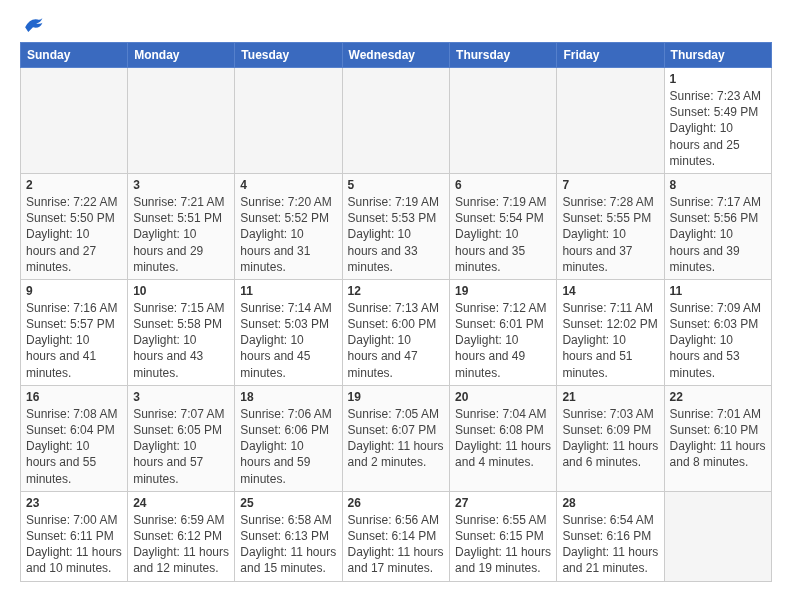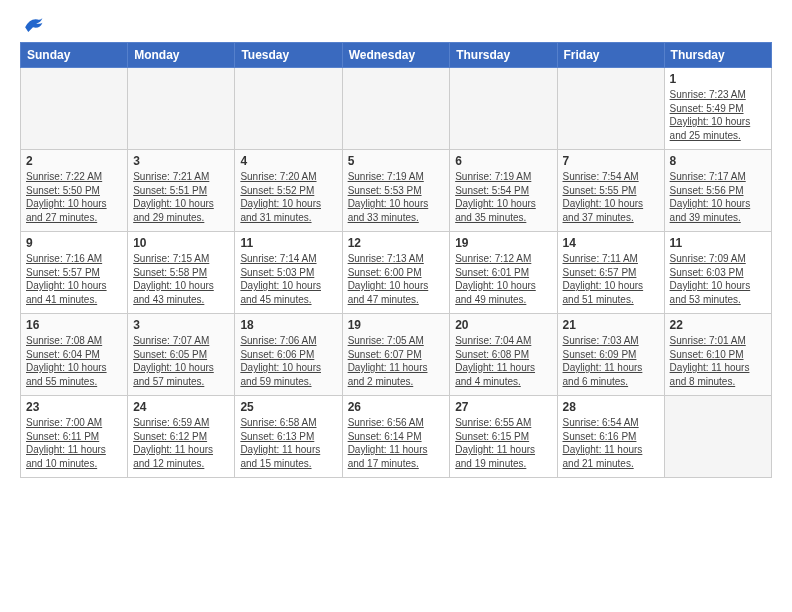--- a/index.html
+++ b/index.html
@@ -83,24 +83,23 @@
     .calendar td.empty {
       background: #f5f5f5;
     }
     .day-num {
       font-size: 12px;
       font-weight: bold;
       color: #333;
       margin-bottom: 2px;
     }
     .day-info {
-      font-size: 10px;
+      font-size: 12px;
       color: #444;
       line-height: 1.35;
-      text-decoration: underline;
     }
     .calendar tr:nth-child(even) td {
       background: #fafafa;
     }
     .calendar tr:nth-child(even) td.empty {
       background: #f0f0f0;
     }
   </style>
 </head>
 <body>
@@ -175,21 +174,21 @@
 Daylight: 10 hours and 33 minutes.</div>
           </td>
           <td>
             <div class="day-num">6</div>
             <div class="day-info">Sunrise: 7:19 AM
 Sunset: 5:54 PM
 Daylight: 10 hours and 35 minutes.</div>
           </td>
           <td>
             <div class="day-num">7</div>
-            <div class="day-info">Sunrise: 7:54 AM
+            <div class="day-info">Sunrise: 7:28 AM
 Sunset: 5:55 PM
 Daylight: 10 hours and 37 minutes.</div>
           </td>
           <td>
             <div class="day-num">8</div>
             <div class="day-info">Sunrise: 7:17 AM
 Sunset: 5:56 PM
 Daylight: 10 hours and 39 minutes.</div>
           </td>
         </tr>
@@ -220,21 +219,21 @@
           </td>
           <td>
             <div class="day-num">19</div>
             <div class="day-info">Sunrise: 7:12 AM
 Sunset: 6:01 PM
 Daylight: 10 hours and 49 minutes.</div>
           </td>
           <td>
             <div class="day-num">14</div>
             <div class="day-info">Sunrise: 7:11 AM
-Sunset: 6:57 PM
+Sunset: 12:02 PM
 Daylight: 10 hours and 51 minutes.</div>
           </td>
           <td>
             <div class="day-num">11</div>
             <div class="day-info">Sunrise: 7:09 AM
 Sunset: 6:03 PM
 Daylight: 10 hours and 53 minutes.</div>
           </td>
         </tr>
         <tr>

